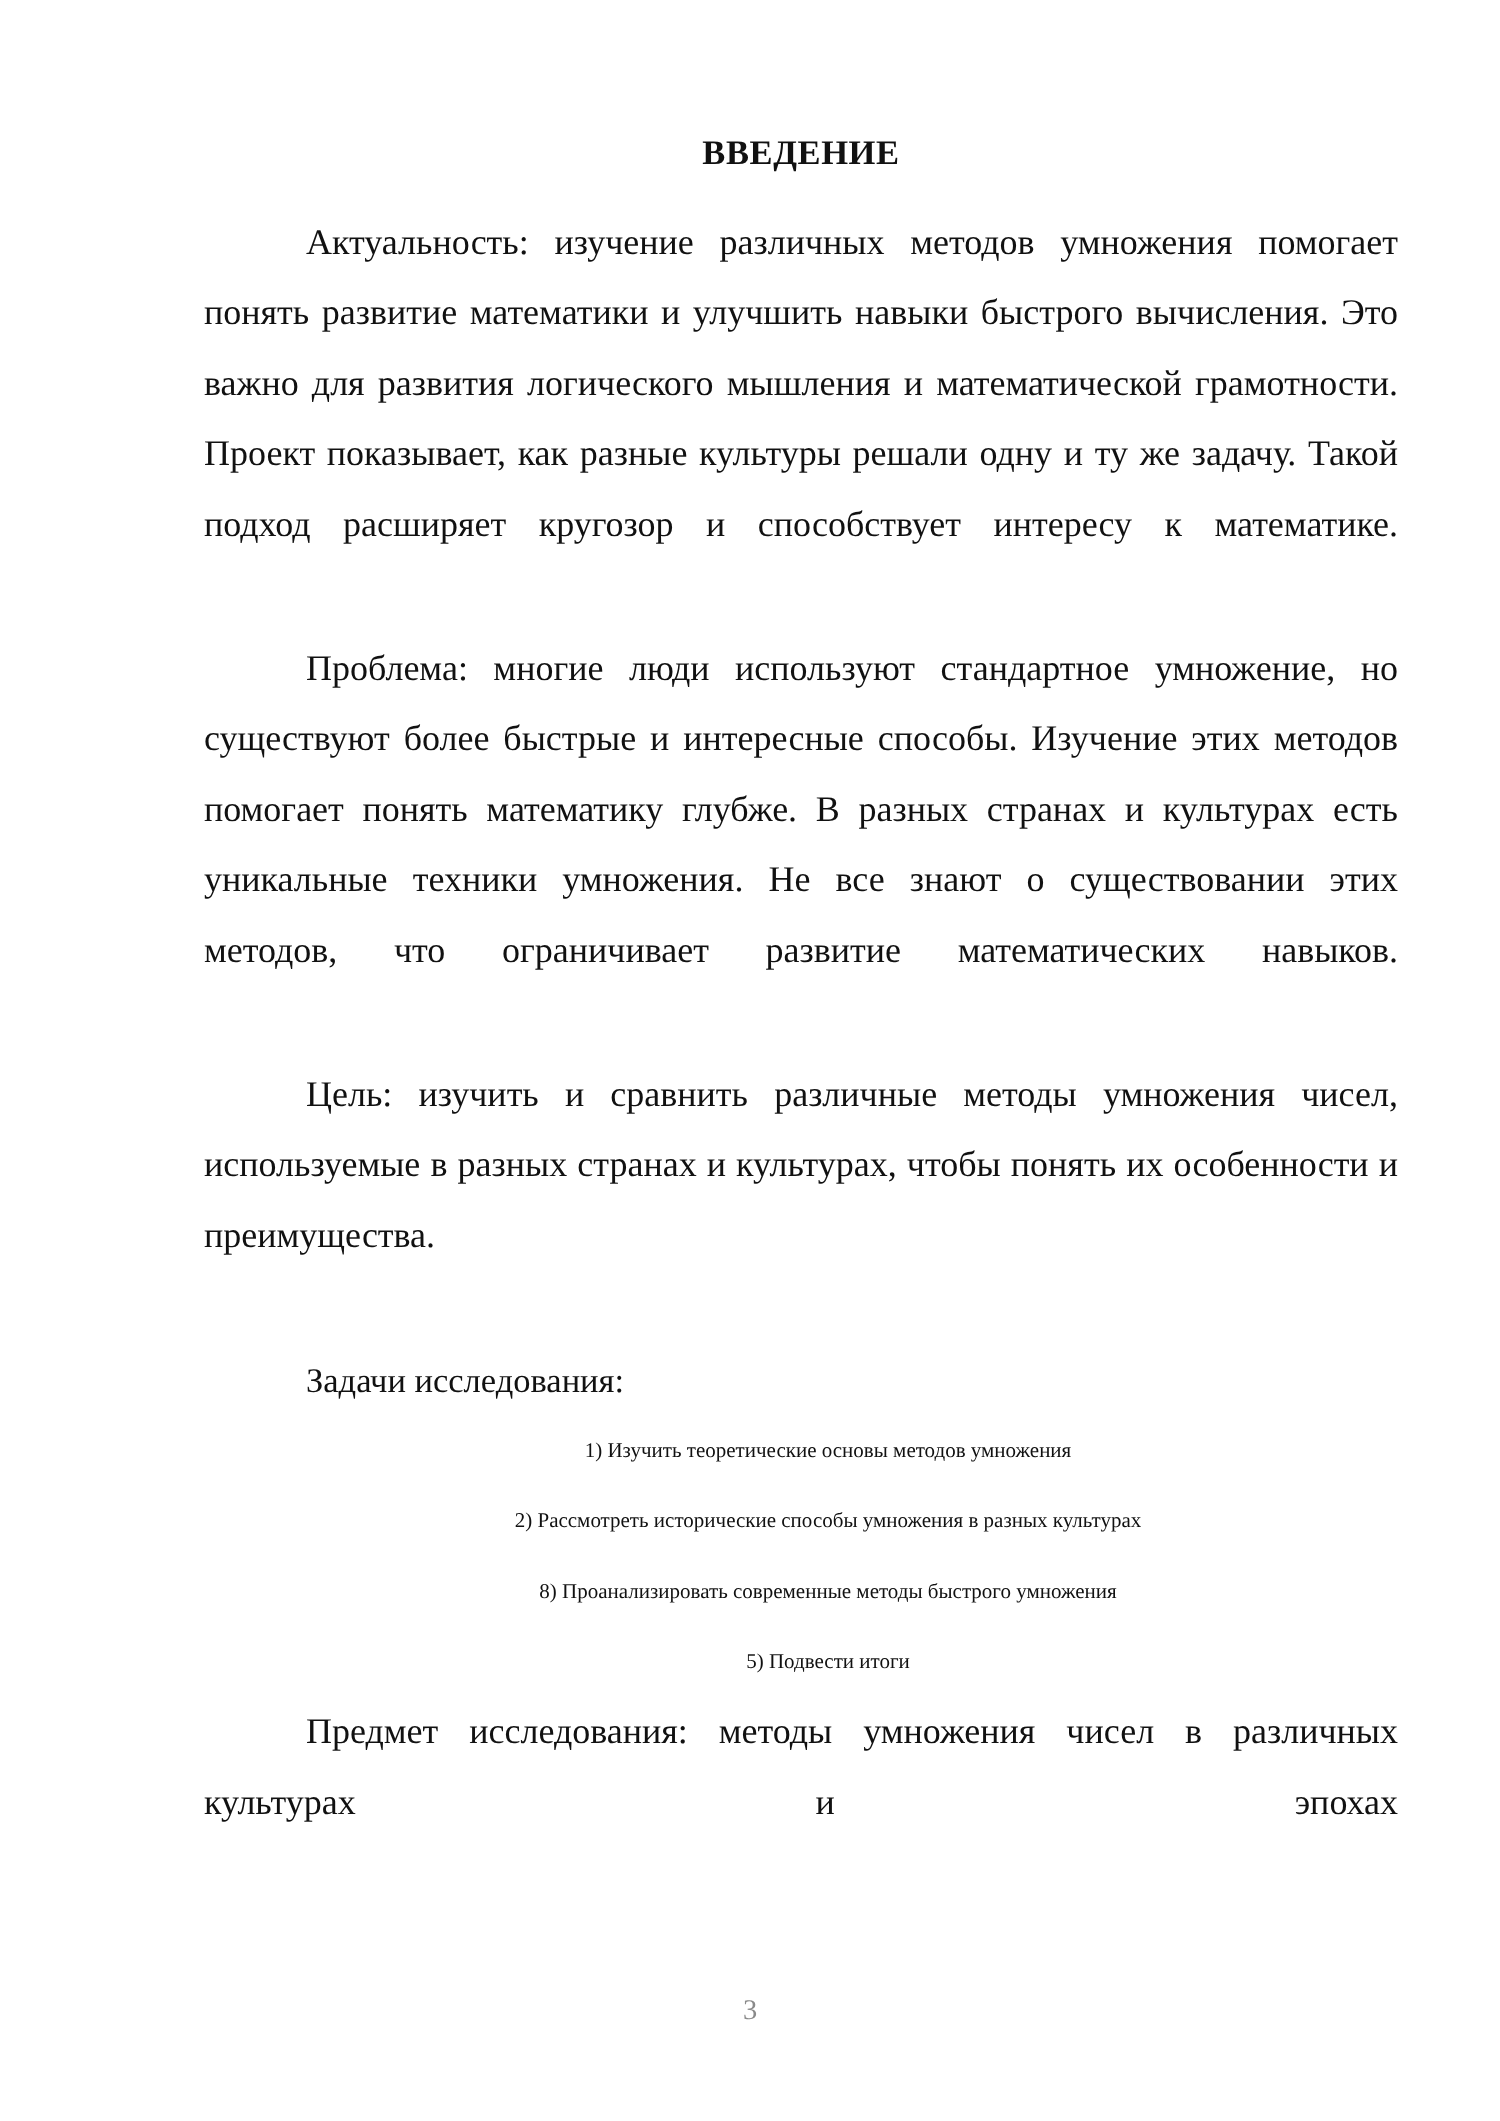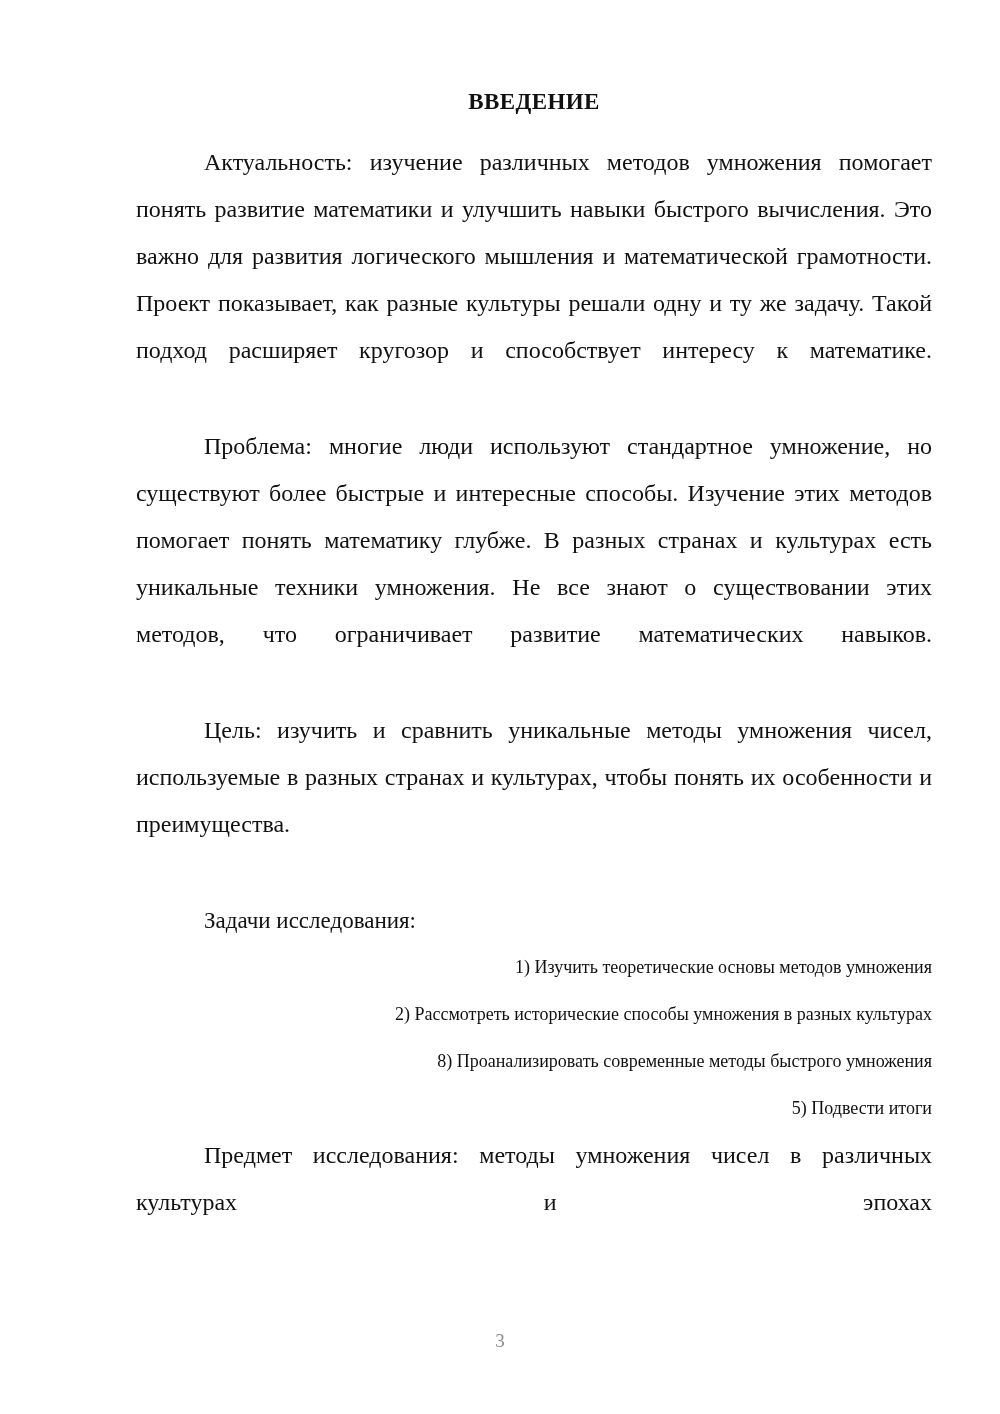--- a/index.html
+++ b/index.html
@@ -62,23 +62,23 @@
     margin: 0;
   }
 
   .task-list {
     list-style: none;
     margin: 0;
     padding: 0;
   }
 
   .task-item {
-    font-size: 18px;
+    font-size: 14px;
     line-height: 47px;
-    text-align: right;
+    text-align: center;
     margin: 0;
     padding-left: 36px;   
   }
 
   .page-number {
     position: absolute;
     left: 0;
     right: 0;
     top: 1330px;
     text-align: center;
@@ -92,21 +92,21 @@
 
 <div class="page">
   <div class="content">
 
     <h1 class="doc-title">ВВЕДЕНИЕ</h1>
 
     <p class="para">Актуальность: изучение различных методов умножения помогает понять развитие математики и улучшить навыки быстрого вычисления. Это важно для развития логического мышления и математической грамотности. Проект показывает, как разные культуры решали одну и ту же задачу. Такой подход расширяет кругозор и способствует интересу к математике.</p>
 
     <p class="para">Проблема: многие люди используют стандартное умножение, но существуют более быстрые и интересные способы. Изучение этих методов помогает понять математику глубже. В разных странах и культурах есть уникальные техники умножения. Не все знают о существовании этих методов, что ограничивает развитие математических навыков.</p>
 
-    <p class="para">Цель: изучить и сравнить уникальные методы умножения чисел, используемые в разных странах и культурах, чтобы понять их особенности и преимущества.</p>
+    <p class="para">Цель: изучить и сравнить различные методы умножения чисел, используемые в разных странах и культурах, чтобы понять их особенности и преимущества.</p>
 
     <p class="tasks-heading">Задачи исследования:</p>
 
     <ul class="task-list">
       <li class="task-item">1) Изучить теоретические основы методов умножения</li>
       <li class="task-item">2) Рассмотреть исторические способы умножения в разных культурах</li>
       <li class="task-item">8) Проанализировать современные методы быстрого умножения</li>
       <li class="task-item">5) Подвести итоги</li>
     </ul>
 

